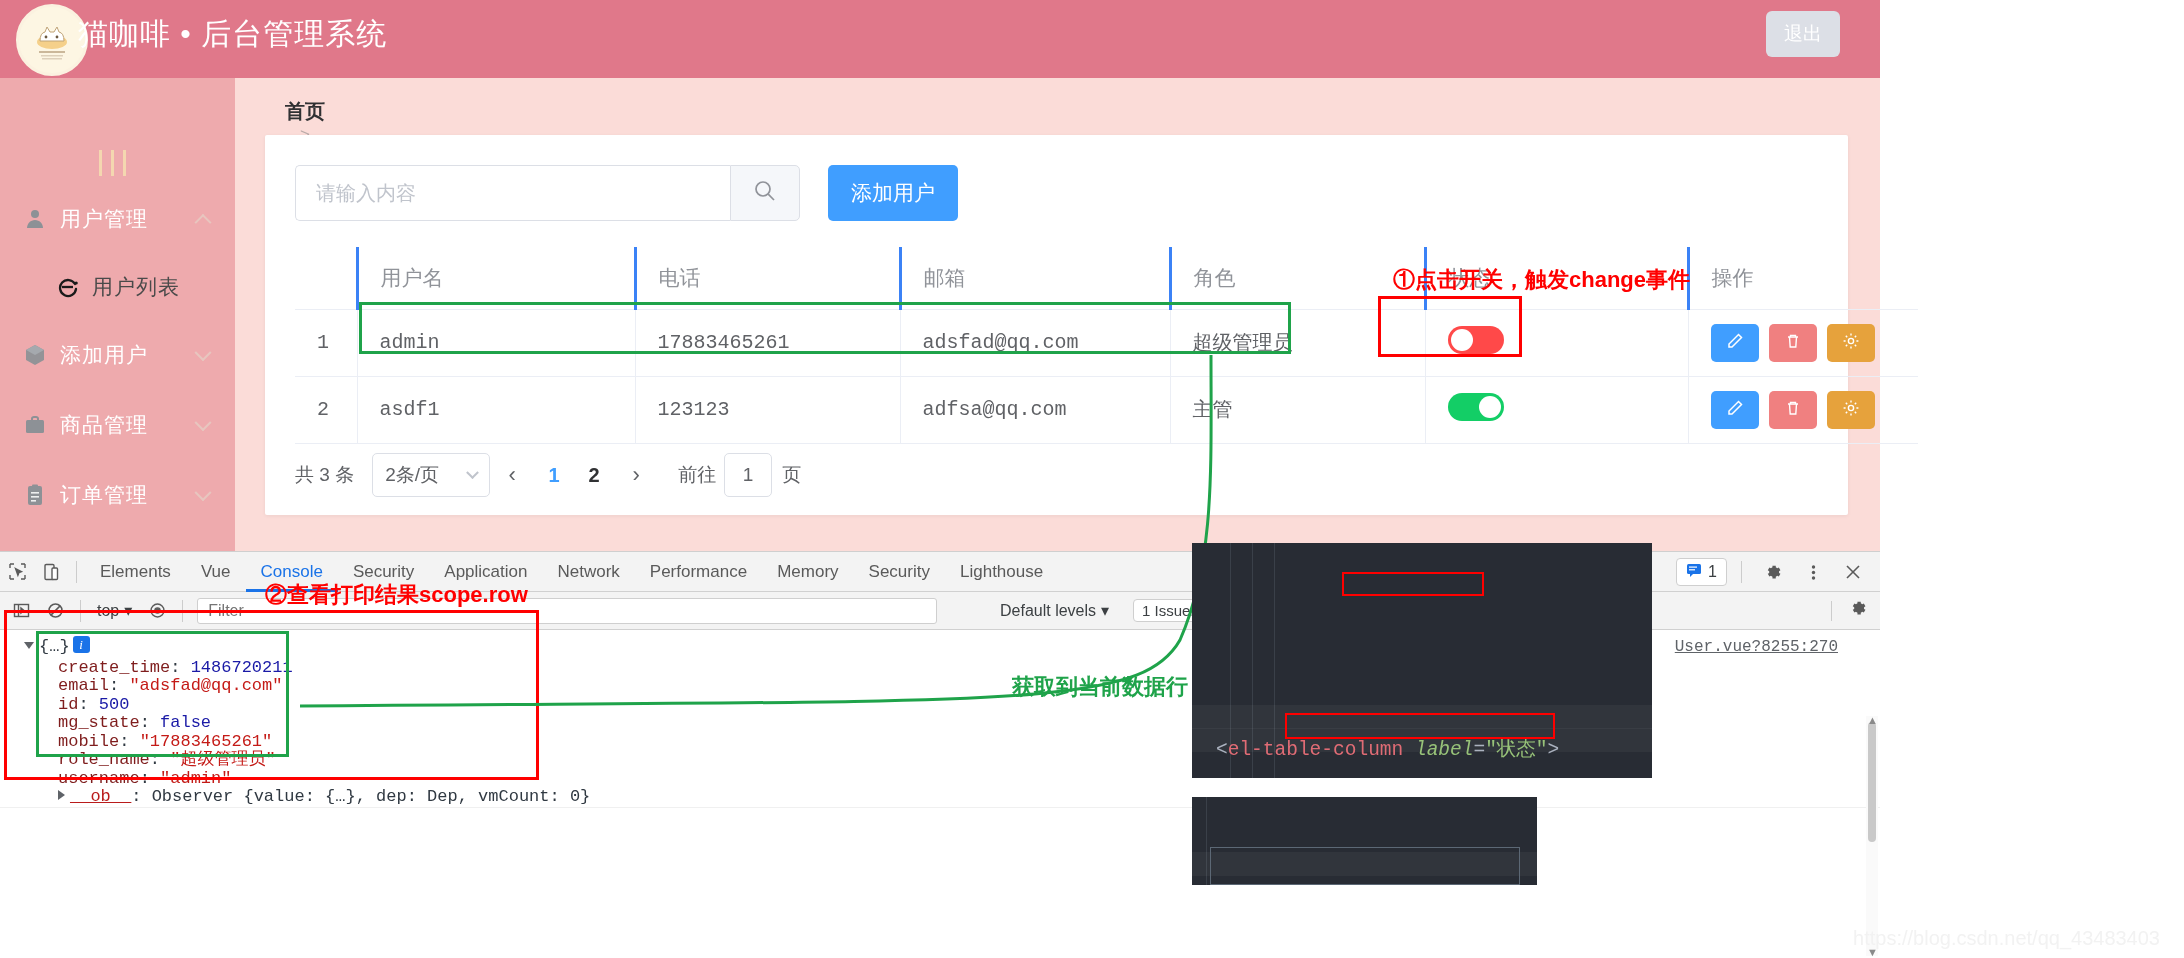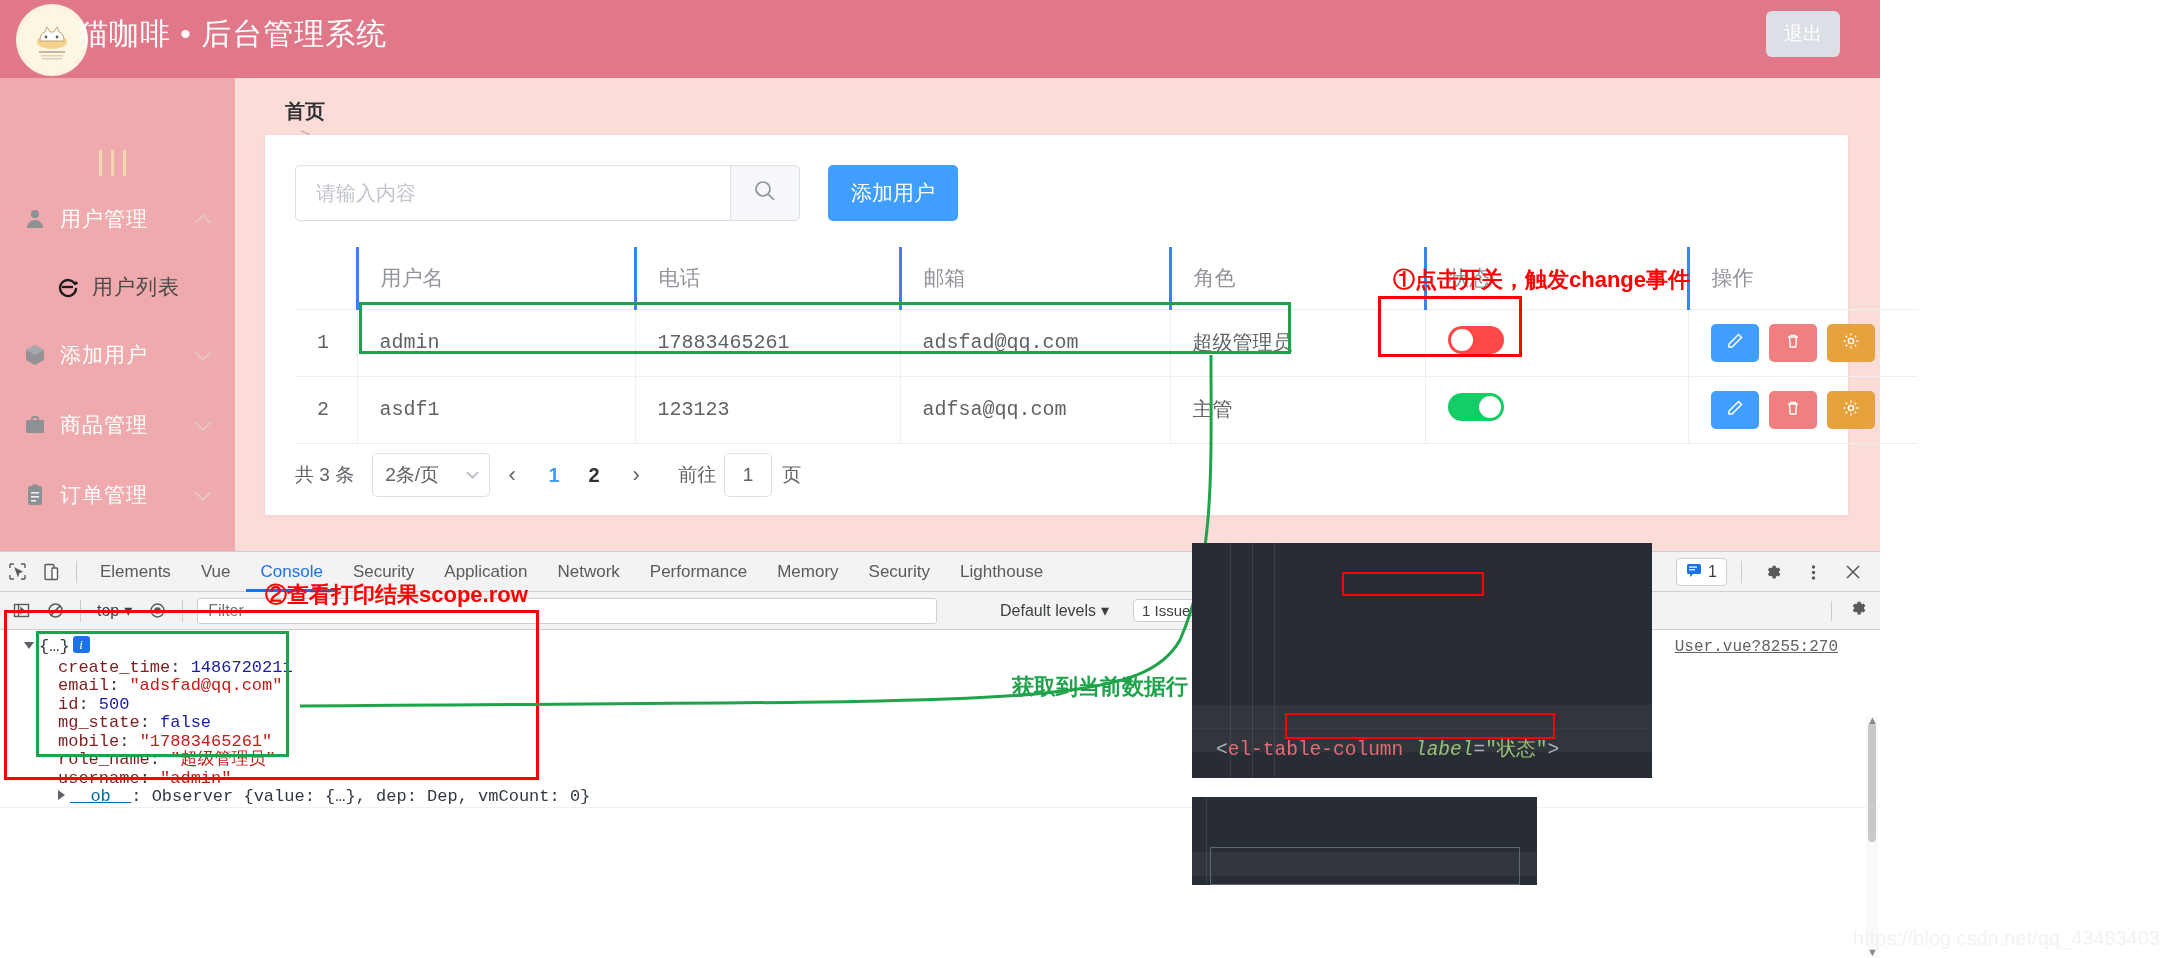--- a/index.html
+++ b/index.html
@@ -314,21 +314,21 @@
     display:inline-block; width:17px; height:17px; border-radius:3px;
     background:#1a73e8; color:#fff; font-size:13px; text-align:center;
     line-height:17px; font-style:italic; font-family:"Liberation Serif", serif;
     vertical-align:2px; margin-left:3px;
   }
   .k-prop   { color:#7f1d1d; }
   .k-num    { color:#1a1aa6; }
   .k-str    { color:#c41a16; }
   .k-bool   { color:#1a1aa6; }
   .k-plain  { color:#303942; }
-  .k-link   { color:#0369a1; text-decoration:underline;text-align:right; }
+  .k-link   { color:#b91c1c; text-decoration:underline;text-align:right; }
   .src-link {
     position:absolute; right:42px; top:8px;
     font-family:"Liberation Mono", monospace; font-size:16px;
     color:#5f6368; text-decoration:underline; cursor:pointer;
   }
   .scrollbar-v {
     position:absolute; right:2px; top:86px; width:12px; height:240px;
     background:#fafafa;
   }
   .scrollbar-v .thumb {

